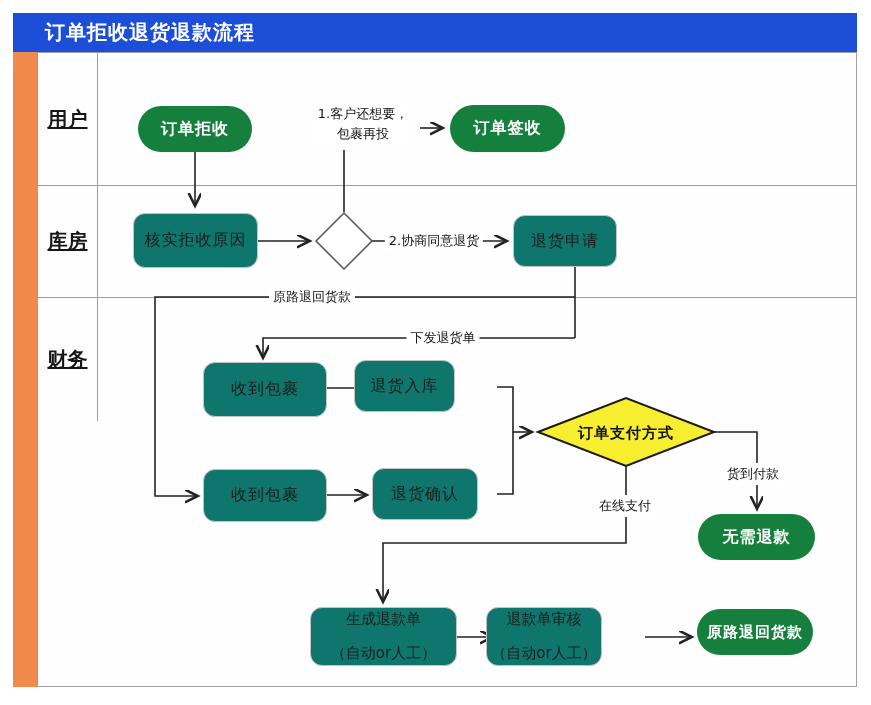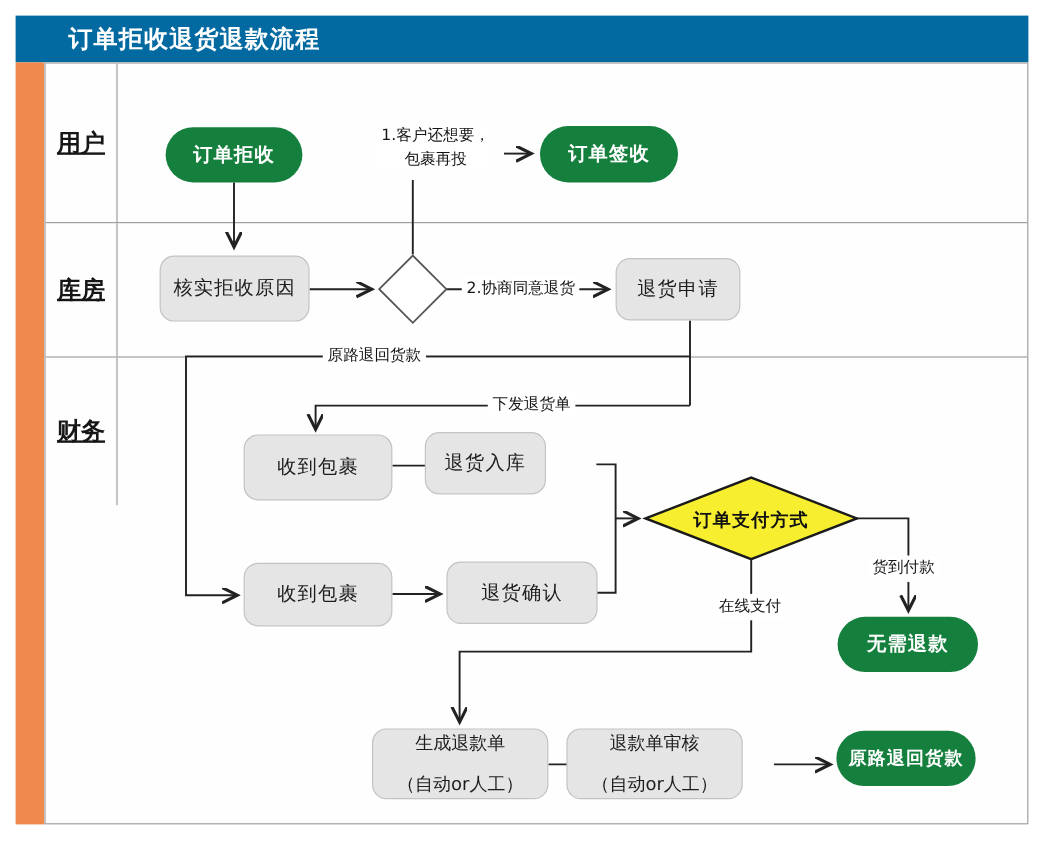--- a/index.html
+++ b/index.html
@@ -3,22 +3,22 @@
 <meta charset="utf-8">
 <style>
   html,body{margin:0;padding:0;background:#ffffff;}
   .canvas{
     position:relative;width:871px;height:705px;background:#ffffff;
     font-family:"DejaVu Sans","Liberation Sans",sans-serif;overflow:hidden;
   }
   
   .title-bar{
     position:absolute;left:13px;top:13px;width:844px;height:39px;
-    background:#0369a1;color:#ffffff;display:flex;align-items:center;
-    font-size:20px;font-weight:bold;padding-left:44px;box-sizing:border-box;
+    background:#1d4ed8;color:#ffffff;display:flex;align-items:center;
+    font-size:20px;font-weight:bold;padding-left:32px;box-sizing:border-box;
     letter-spacing:1px;z-index:1;
   }
   .left-strip{position:absolute;left:13px;top:52px;width:24px;height:635px;background:#f0894c;z-index:1;}
   
   .lane-table{
     position:absolute;left:37px;top:52px;width:820px;height:635px;
     border:1px solid #9f9f9f;box-sizing:border-box;display:flex;flex-direction:column;
     background:#fefefe;z-index:1;
   }
   .lane{display:flex;border-bottom:1px solid #9f9f9f;box-sizing:border-box;flex:none;}
@@ -30,21 +30,21 @@
   }
   
   .wires{position:absolute;left:0;top:0;width:871px;height:705px;z-index:2;pointer-events:none;}
   
   .pill{
     position:absolute;background:#15803d;color:#ffffff;border-radius:24px;
     display:flex;align-items:center;justify-content:center;
     font-size:16px;font-weight:bold;letter-spacing:1px;z-index:3;
   }
   .proc{
-    position:absolute;background:#e5e5e5;border:1.5px solid #c3c3c3;border-radius:12px;
+    position:absolute;background:#0f766e;border:1.5px solid #c3c3c3;border-radius:12px;
     display:flex;flex-direction:column;align-items:center;justify-content:center;
     font-size:16px;color:#1c1c1c;box-sizing:border-box;z-index:3;letter-spacing:1px;
   }
   .proc .sub{font-size:15px;}
   .proc.two{font-size:15px;line-height:1.45;letter-spacing:0;gap:12px;}
   .diamond-text{
     position:absolute;z-index:3;font-size:15px;font-weight:bold;color:#111111;
     text-align:center;letter-spacing:1px;
   }
   .edge-label{
@@ -108,29 +108,29 @@
 
   <div class="proc" style="left:133px;top:213px;width:125px;height:55px">核实拒收原因</div>
   <div class="proc" style="left:513px;top:215px;width:104px;height:52px">退货申请</div>
 
   <div class="proc" style="left:203px;top:362px;width:124px;height:55px">收到包裹</div>
   <div class="proc" style="left:354px;top:360px;width:101px;height:52px">退货入库</div>
 
   <div class="diamond-text" style="left:545px;top:424px;width:162px">订单支付方式</div>
 
   <div class="proc" style="left:203px;top:469px;width:124px;height:53px">收到包裹</div>
-  <div class="proc" style="left:372px;top:468px;width:126px;height:52px">退货确认</div>
+  <div class="proc" style="left:372px;top:468px;width:106px;height:52px">退货确认</div>
 
   <div class="pill" style="left:698px;top:514px;width:117px;height:46px">无需退款</div>
 
   <div class="proc two" style="left:310px;top:607px;width:147px;height:59px">
     <span>生成退款单</span>
     <span class="sub">（自动or人工）</span>
   </div>
-  <div class="proc two" style="left:472px;top:607px;width:147px;height:59px">
+  <div class="proc two" style="left:486px;top:607px;width:116px;height:59px">
     <span>退款单审核</span>
     <span class="sub">（自动or人工）</span>
   </div>
 
   <div class="pill" style="left:697px;top:609px;width:116px;height:46px;font-size:15px">原路退回货款</div>
 
   <div class="edge-label" style="left:363px;top:124px">
     <div>1.客户还想要，</div>
     <div>包裹再投</div>
   </div>

